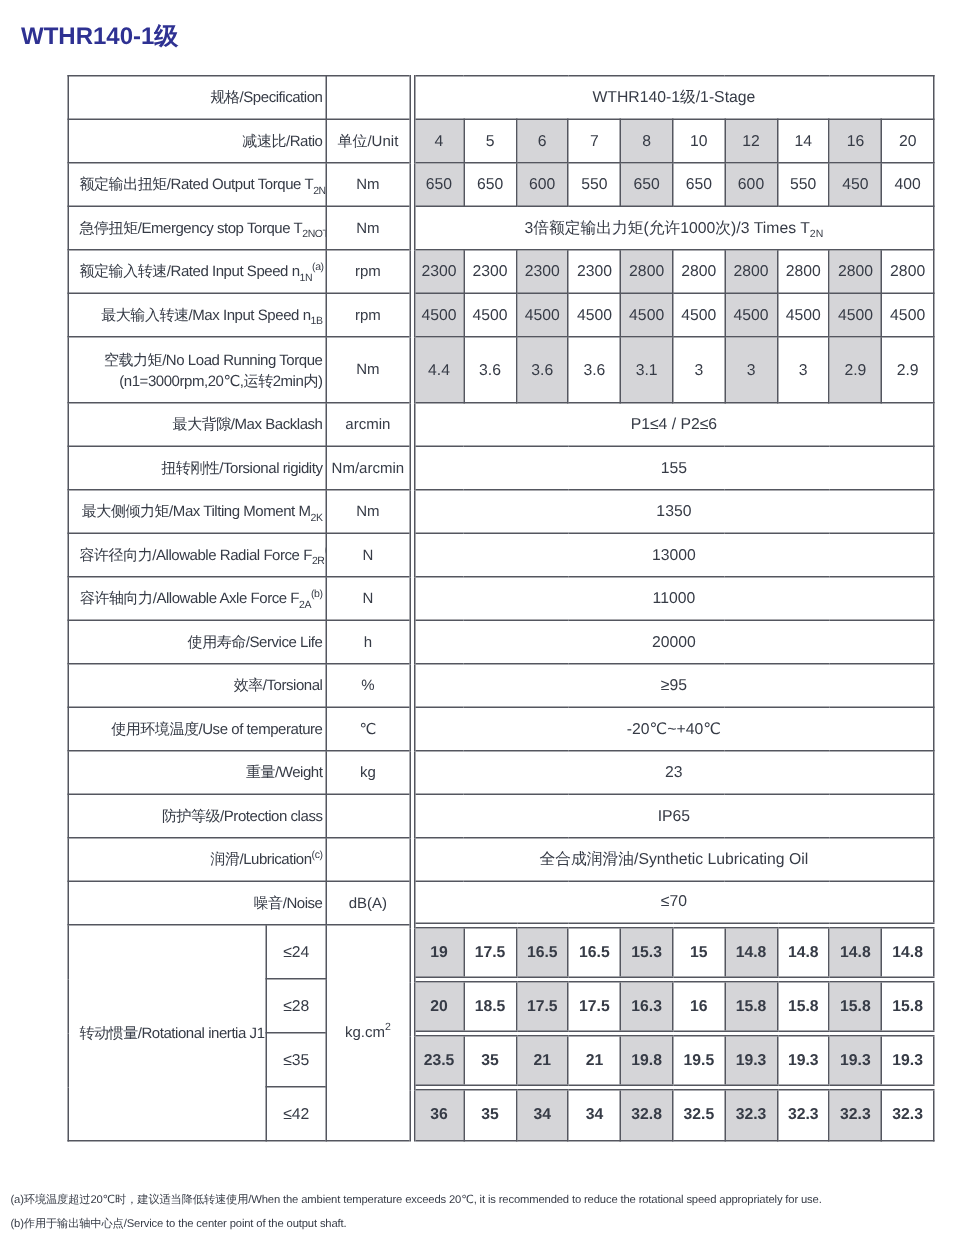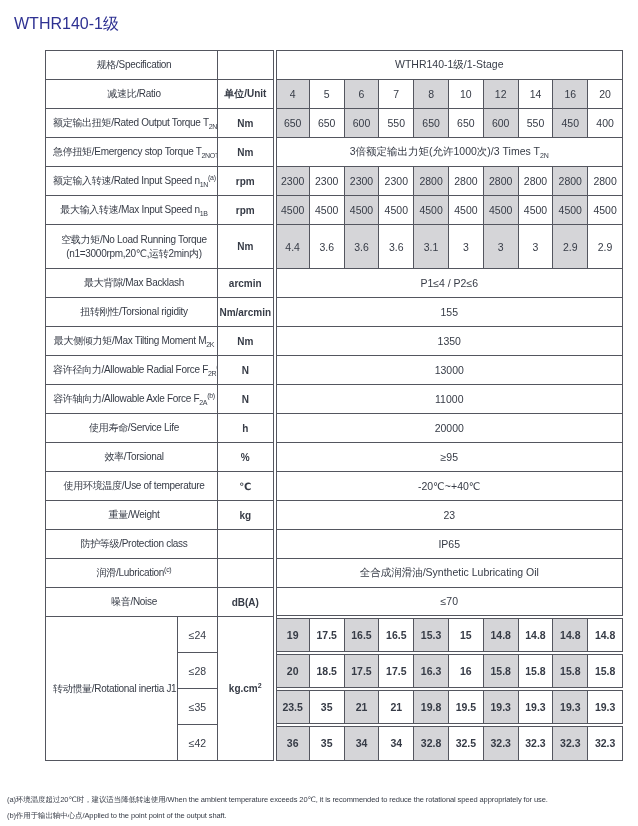--- a/index.html
+++ b/index.html
@@ -10,39 +10,39 @@
   }
   html,body{margin:0;padding:0;background:#ffffff;}
   body{
     width:638px;height:826px;
     font-family:"Liberation Sans","DejaVu Sans",sans-serif;
     color:var(--text);
   }
   .page{position:relative;width:638px;height:826px;overflow:hidden;background:#fff;}
   .title{
     position:absolute;left:14px;top:14px;
-    font-size:16px;font-weight:normal;color:var(--accent);
+    font-size:16px;font-weight:bold;color:var(--accent);
     letter-spacing:0;
   }
   table.spec-table{
     position:absolute;left:45px;top:50px;
     width:577px;table-layout:fixed;border-collapse:collapse;
     font-size:10.5px;color:var(--text);
   }
   .spec-table td{
     border:1px solid var(--border);
     height:29px;box-sizing:border-box;
     text-align:center;vertical-align:middle;
     padding:0 2px;overflow:hidden;
   }
   .spec-table td.label{
-    text-align:center;padding-left:7px;
+    text-align:right;padding-left:7px;
     font-size:10px;letter-spacing:-0.3px;white-space:nowrap;
   }
-  .spec-table td.unit{font-size:10px;padding:0 1px;font-weight:bold;}
+  .spec-table td.unit{font-size:10px;padding:0 1px;}
   .spec-table td.shade{background:var(--shade);}
   .spec-table td.dstart{border-left:4px double var(--border);}
   .spec-table tr.tall td{height:44px;}
   .spec-table tr.inertia td{height:36px;}
   .spec-table td.istrip{border-top:4px double var(--border);font-weight:bold;}
   .spec-table td.threshold{font-size:10.5px;margin-top:12px;}
   sub{font-size:7px;line-height:0;}
   sup{font-size:7px;line-height:0;}
   .footnotes{
     position:absolute;left:7px;top:792px;width:624px;
@@ -268,15 +268,15 @@
           <td class="data shade istrip">32.3</td>
           <td class="data istrip">32.3</td>
           <td class="data shade istrip">32.3</td>
           <td class="data istrip">32.3</td>
         </tr>
       </tbody>
   </table>
 
   <div class="footnotes" id="footnotes">
       <div>(a)环境温度超过20℃时，建议适当降低转速使用/When the ambient temperature exceeds 20℃, it is recommended to reduce the rotational speed appropriately for use.</div>
-      <div>(b)作用于输出轴中心点/Applied to the point point of the output shaft.</div>
+      <div>(b)作用于输出轴中心点/Service to the center point of the output shaft.</div>
     </div>
 </div>
 
 </body></html>

